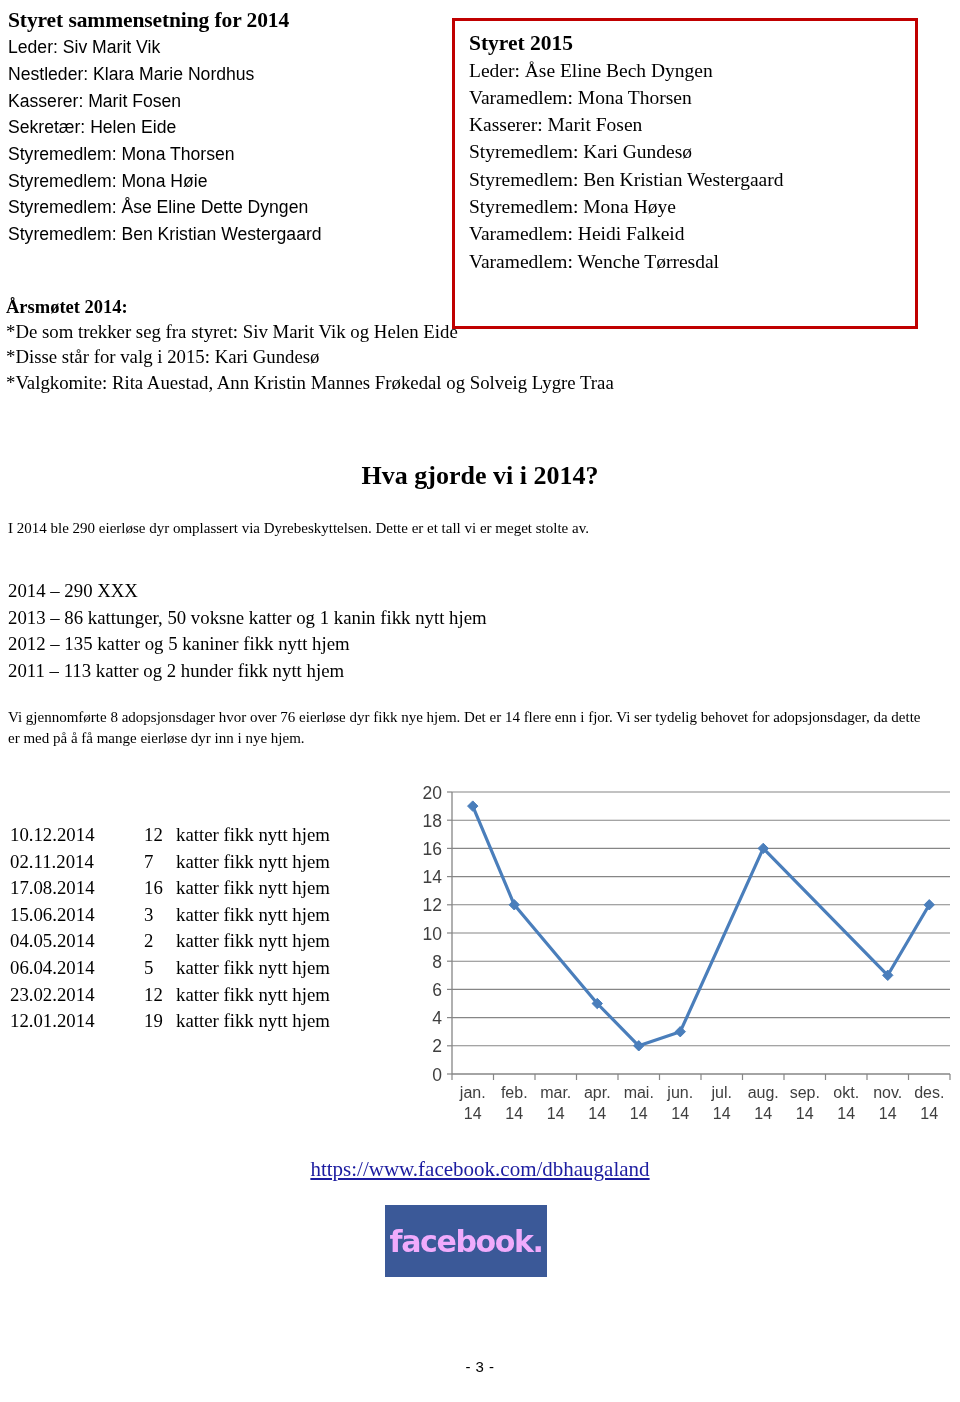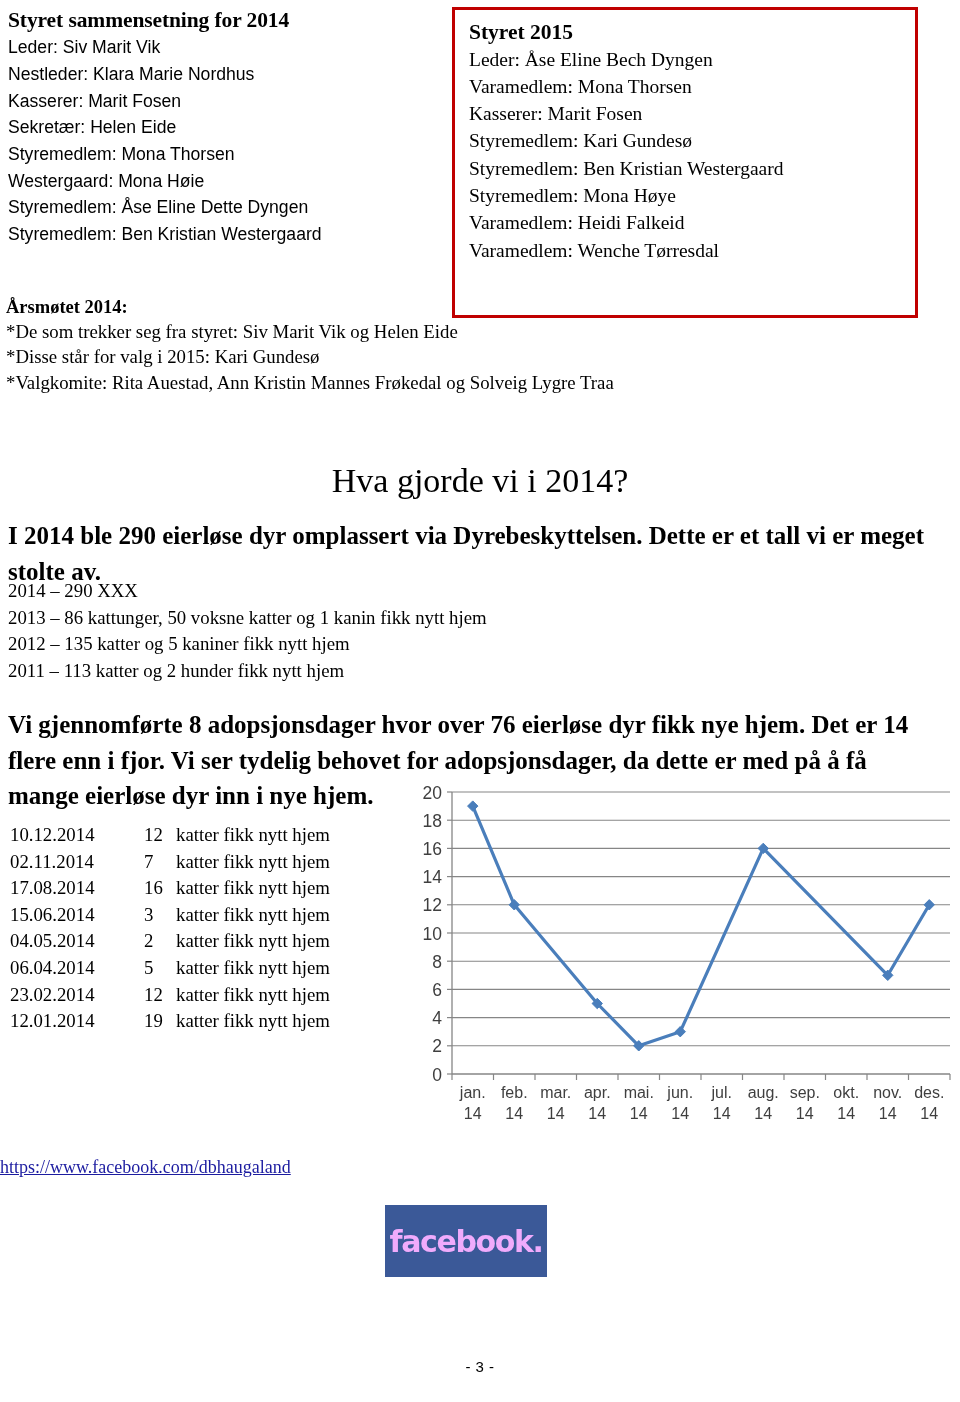--- a/index.html
+++ b/index.html
@@ -49,21 +49,21 @@
     font-family: "Liberation Sans", "DejaVu Sans", sans-serif;
     font-size: 17.6px;
     line-height: 1.52;
     white-space: nowrap;
   }
 
   
   .board-box {
     position: absolute;
     left: 452px;
-    top: 7px;
+    top: 18px;
     width: 466px;
     height: 311px;
     border: 3px solid #c00000;
     box-sizing: border-box;
     background: #ffffff;
   }
   .board-box-inner {
     padding: 10px 0 0 14px;
   }
   .board-box h2 {
@@ -103,31 +103,30 @@
     white-space: nowrap;
   }
 
   
   .section-title {
     position: absolute;
     left: 0;
     top: 462px;
     width: 960px;
     text-align: center;
-    font-weight: normal;
-    font-size: 34px;
+    font-weight: bold;
+    font-size: 26px;
     line-height: 1.1;
   }
 
   
   .para {
     position: absolute;
-    font-size: 25px;
+    font-size: 15px;
     line-height: 1.42;
-    font-weight: bold;
   }
   .para-intro {
     left: 8px;
     top: 518px;
     width: 930px;
   }
   .year-list {
     position: absolute;
     left: 8px;
     top: 578px;
@@ -171,22 +170,22 @@
     height: 352px;
   }
   .chart-svg { display: block; }
 
   
   .fb-link {
     position: absolute;
     left: 0;
     top: 1157px;
     width: 960px;
-    text-align: left;
-    font-size: 18px;
+    text-align: center;
+    font-size: 21px;
   }
   .fb-link a {
     color: #1c1ca0;
     text-decoration: underline;
   }
   .fb-logo {
     position: absolute;
     left: 385px;
     top: 1205px;
     width: 162px;
@@ -227,21 +226,21 @@
 <div class="board-area">
 
   <div class="board-left">
     <h2>Styret sammensetning for 2014</h2>
     <ul>
       <li>Leder: Siv Marit Vik</li>
       <li>Nestleder: Klara Marie Nordhus</li>
       <li>Kasserer: Marit Fosen</li>
       <li>Sekretær: Helen Eide</li>
       <li>Styremedlem: Mona Thorsen</li>
-      <li>Westergaard: Mona Høie</li>
+      <li>Styremedlem: Mona Høie</li>
       <li>Styremedlem: Åse Eline Dette Dyngen</li>
       <li>Styremedlem: Ben Kristian Westergaard</li>
     </ul>
   </div>
 
   <div class="board-box">
     <div class="board-box-inner">
       <h2>Styret 2015</h2>
       <ul>
         <li>Leder:  Åse Eline Bech Dyngen</li>

